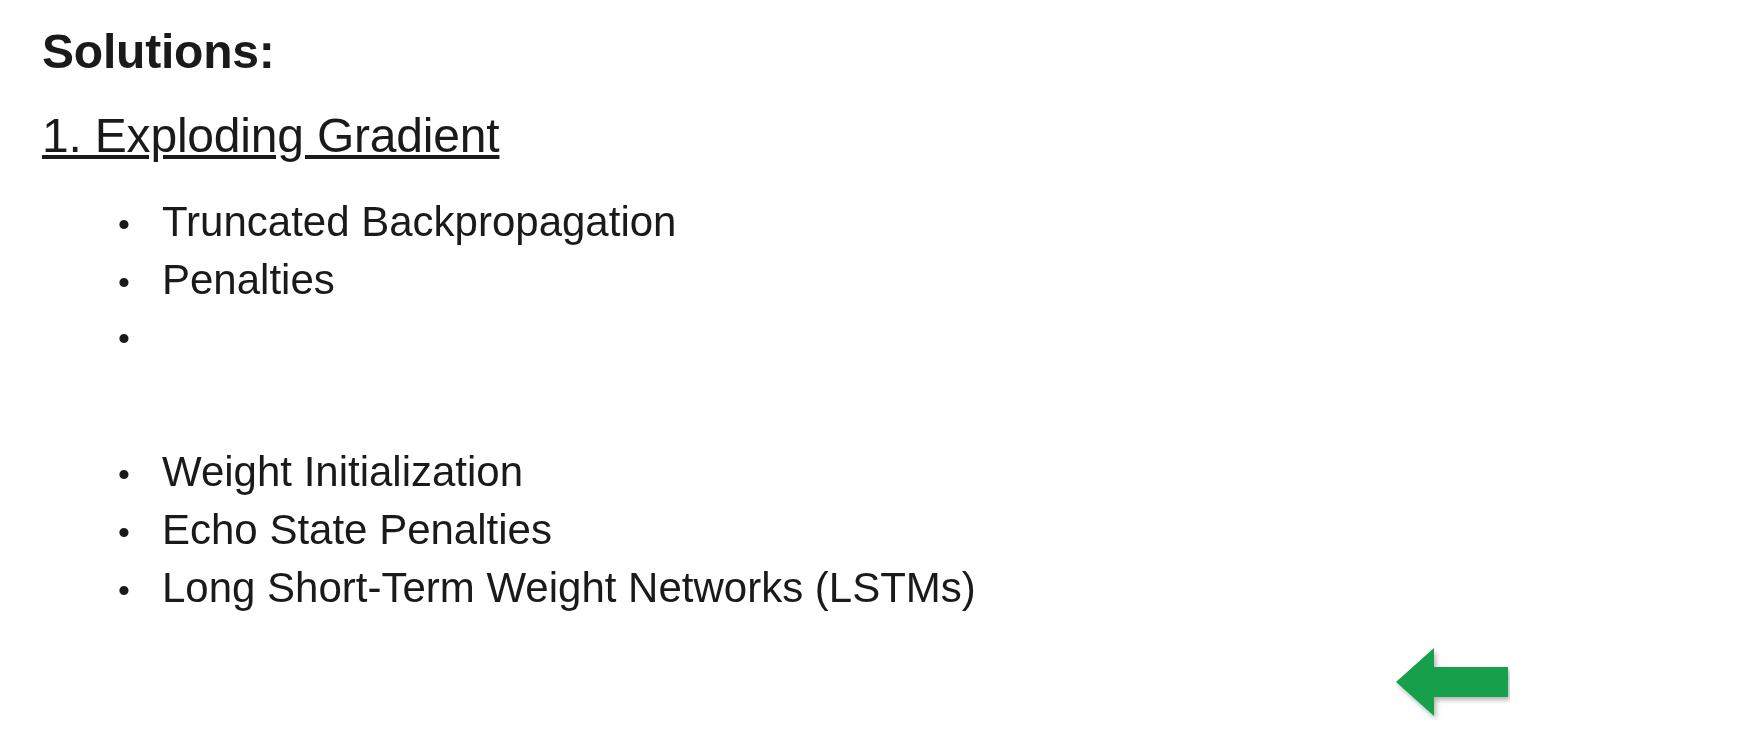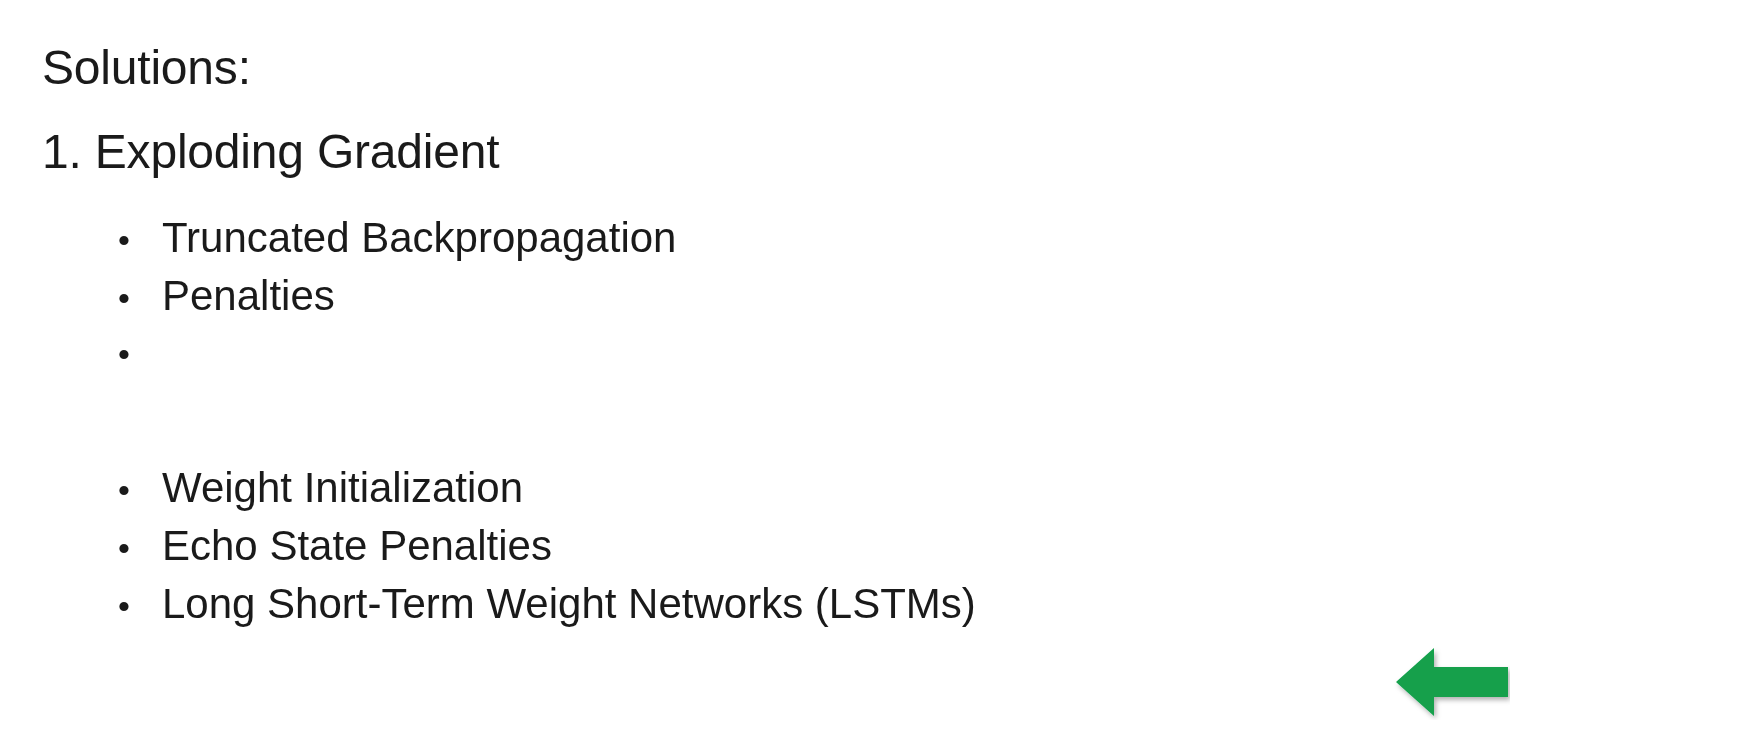--- a/index.html
+++ b/index.html
@@ -28,25 +28,27 @@
   .title-line,
   .section-heading {
     color: #1a1a1a;
     font-size: 48px;
     line-height: 1.0;
     letter-spacing: -0.2px;
     white-space: nowrap;
   }
 
   .title-line {
-    margin: 16px 0 36px 0;
+    margin: 0 0 36px 0;
+    font-weight: bold;
   }
 
   .section-heading {
     margin: 0;
+    text-decoration: underline;
   }
 
   .bullet-group {
     margin: 0;
     padding: 0;
     list-style: none;
   }
 
   .group-one {
     margin-top: 33px;

